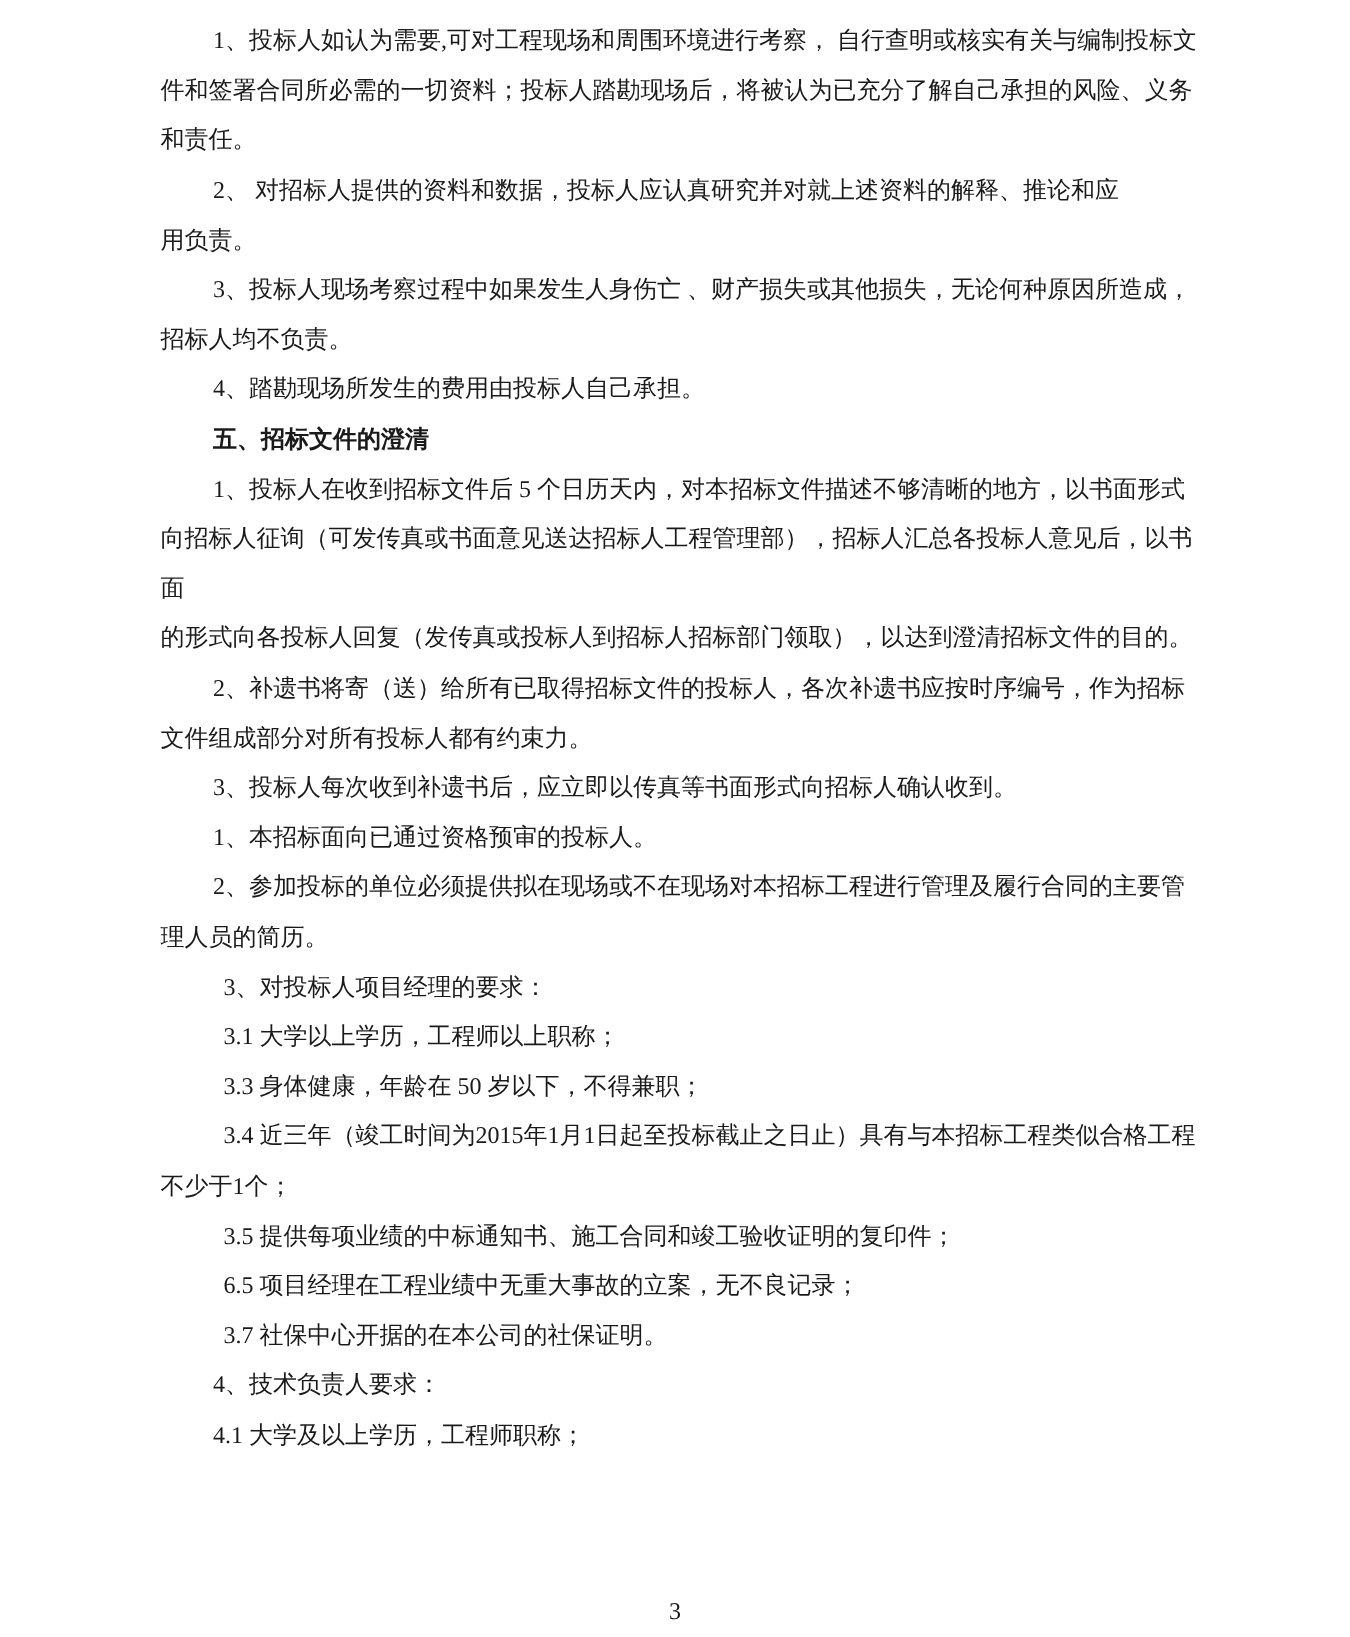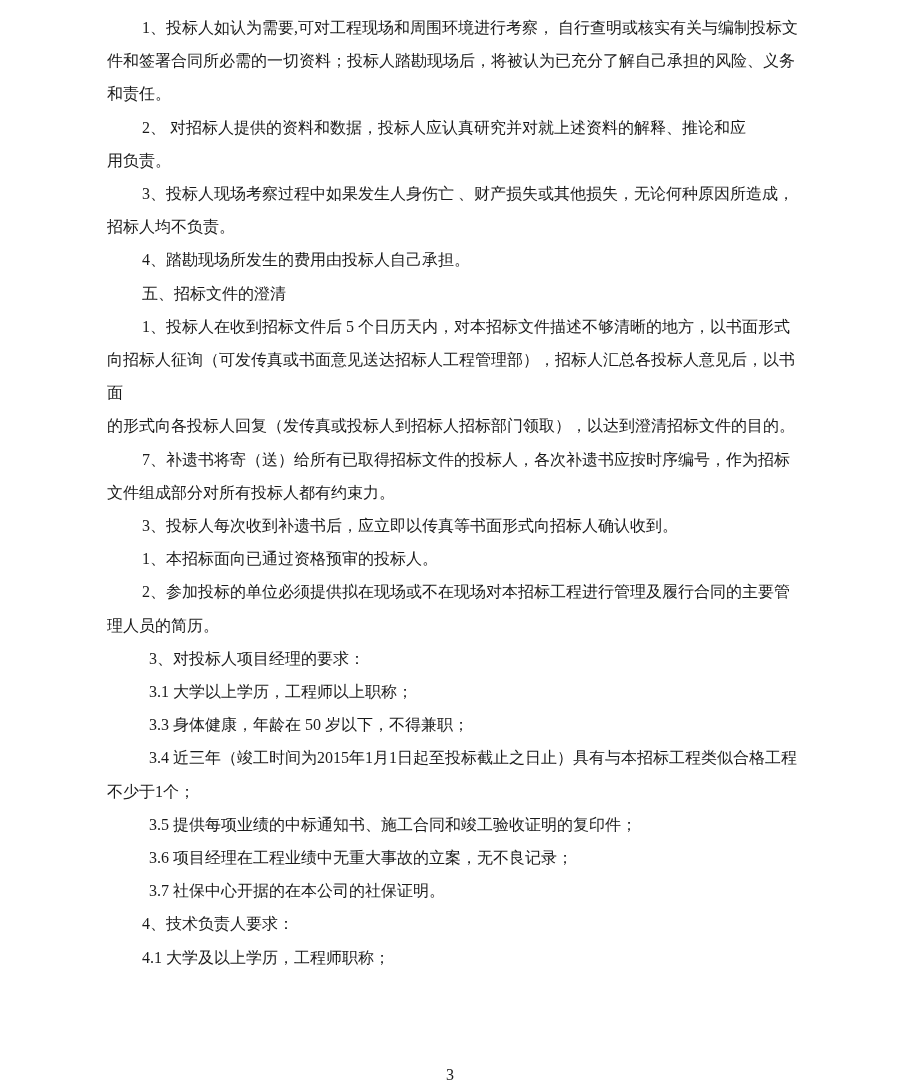--- a/index.html
+++ b/index.html
@@ -28,21 +28,21 @@
     font-size: 16px;
     line-height: 33.2px;
     white-space: pre-wrap;
     text-indent: 35px;
     font-weight: normal;
   }
   .para.body-sub {
     text-indent: 42px;
   }
   .para.heading {
-    font-weight: normal;
+    font-weight: bold;
     text-indent: 35px;
   }
   .footer {
     position: absolute;
     left: 0;
     top: 1064px;
     width: 900px;
     text-align: center;
     font-size: 16px;
     line-height: 22px;
@@ -58,33 +58,33 @@
 和责任。</p>
       <p class="para body">2、 对招标人提供的资料和数据，投标人应认真研究并对就上述资料的解释、推论和应
 用负责。</p>
       <p class="para body">3、投标人现场考察过程中如果发生人身伤亡 、财产损失或其他损失，无论何种原因所造成，
 招标人均不负责。</p>
       <p class="para body">4、踏勘现场所发生的费用由投标人自己承担。</p>
       <p class="para heading">五、招标文件的澄清</p>
       <p class="para body">1、投标人在收到招标文件后 5 个日历天内，对本招标文件描述不够清晰的地方，以书面形式
 向招标人征询（可发传真或书面意见送达招标人工程管理部），招标人汇总各投标人意见后，以书面
 的形式向各投标人回复（发传真或投标人到招标人招标部门领取），以达到澄清招标文件的目的。</p>
-      <p class="para body">7、补遗书将寄（送）给所有已取得招标文件的投标人，各次补遗书应按时序编号，作为招标
+      <p class="para body">2、补遗书将寄（送）给所有已取得招标文件的投标人，各次补遗书应按时序编号，作为招标
 文件组成部分对所有投标人都有约束力。</p>
       <p class="para body">3、投标人每次收到补遗书后，应立即以传真等书面形式向招标人确认收到。</p>
       <p class="para body">1、本招标面向已通过资格预审的投标人。</p>
       <p class="para body">2、参加投标的单位必须提供拟在现场或不在现场对本招标工程进行管理及履行合同的主要管
 理人员的简历。</p>
       <p class="para body-sub">3、对投标人项目经理的要求：</p>
       <p class="para body-sub">3.1 大学以上学历，工程师以上职称；</p>
       <p class="para body-sub">3.3 身体健康，年龄在 50 岁以下，不得兼职；</p>
       <p class="para body-sub">3.4 近三年（竣工时间为2015年1月1日起至投标截止之日止）具有与本招标工程类似合格工程
 不少于1个；</p>
       <p class="para body-sub">3.5 提供每项业绩的中标通知书、施工合同和竣工验收证明的复印件；</p>
-      <p class="para body-sub">3.6 项目经理在工程业绩中无重大事故的立案，无不良记录；</p>
+      <p class="para body-sub">6.5 项目经理在工程业绩中无重大事故的立案，无不良记录；</p>
       <p class="para body-sub">3.7 社保中心开据的在本公司的社保证明。</p>
       <p class="para body">4、技术负责人要求：</p>
       <p class="para body">4.1 大学及以上学历，工程师职称；</p>
     </div>
   <div class="footer">
     <span>3</span>
   </div>
 </div>
 
 </body></html>

